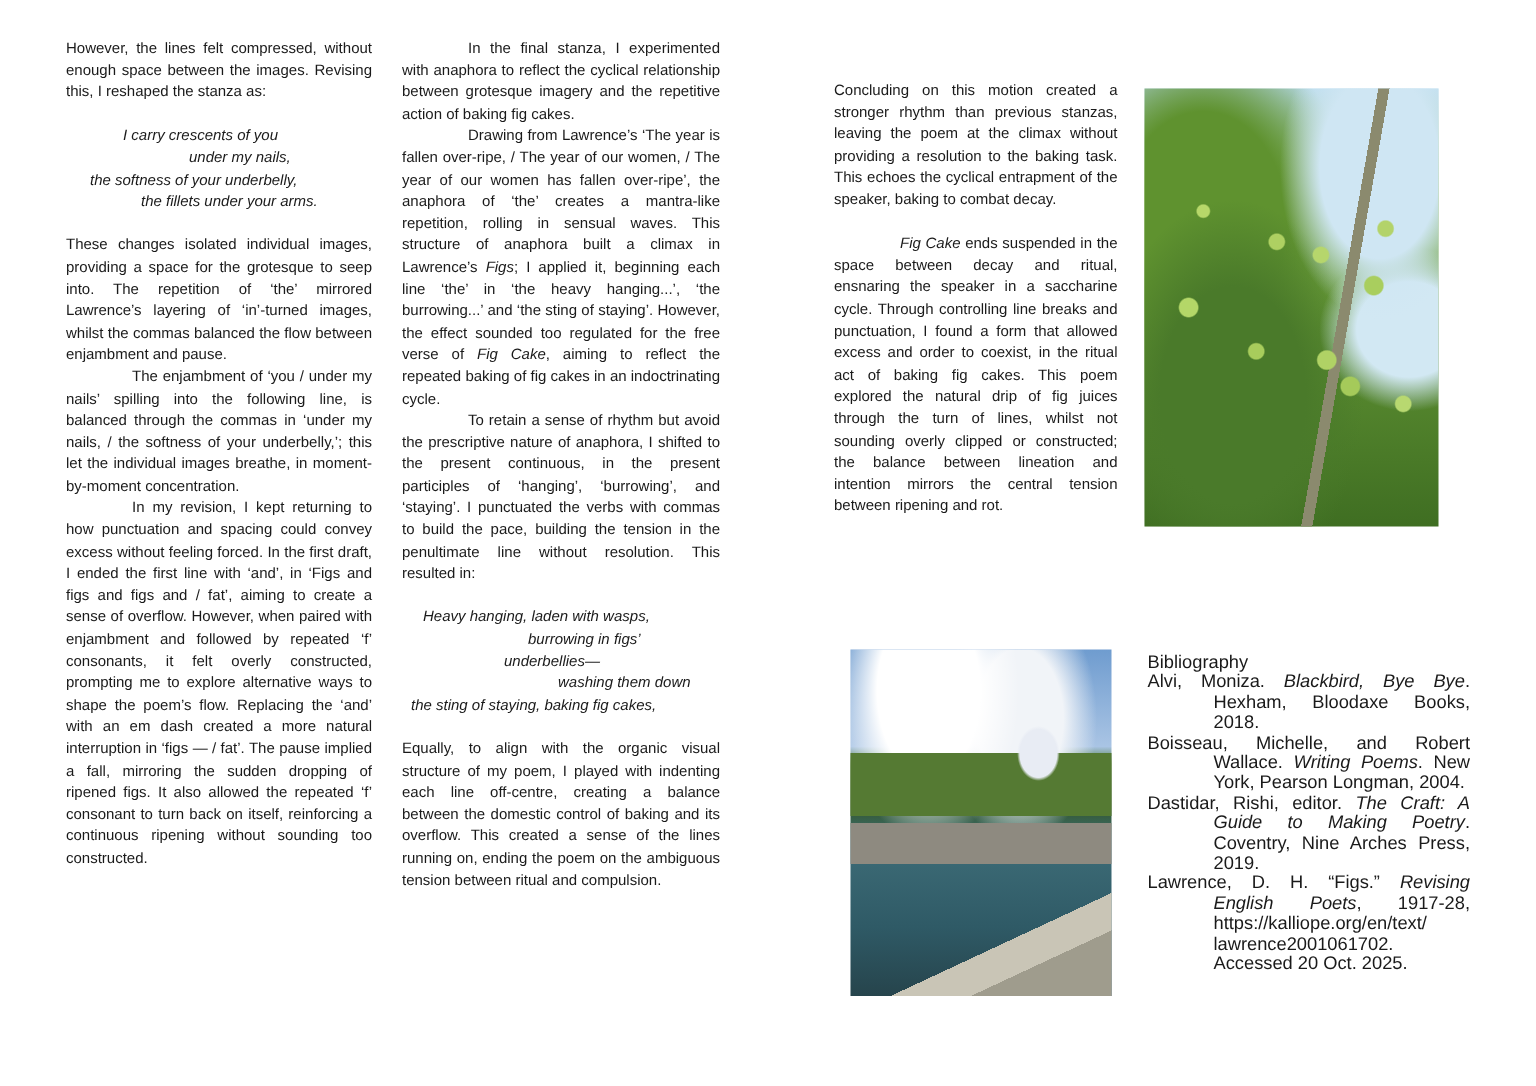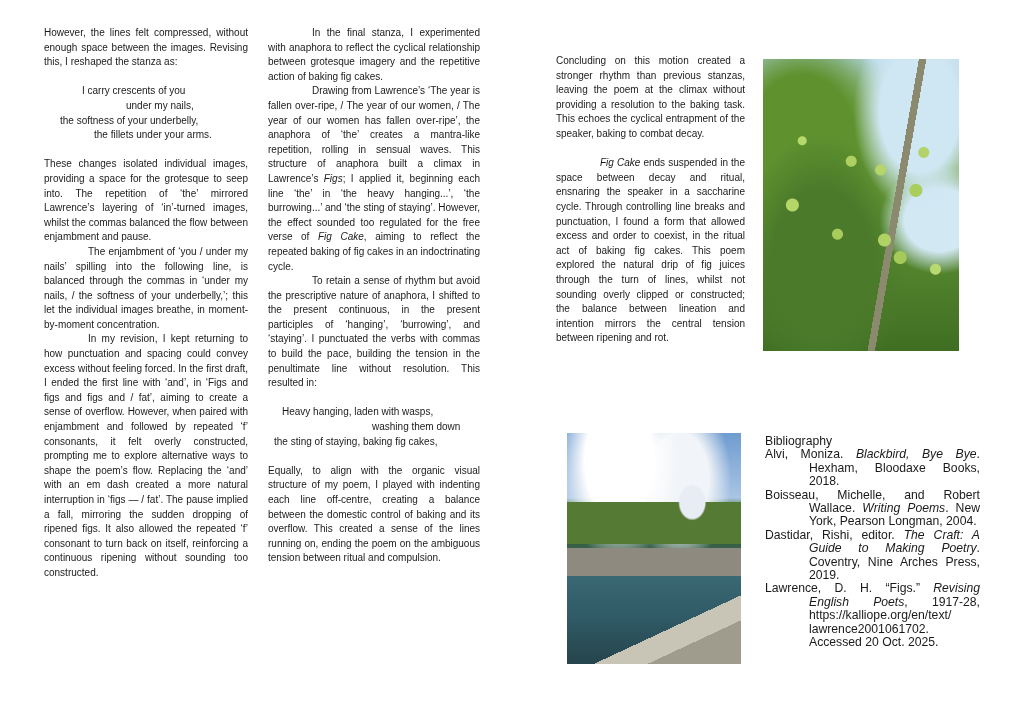--- a/index.html
+++ b/index.html
@@ -2,21 +2,21 @@
 <html><head>
 <meta charset="utf-8">
 <style>
   html, body { margin: 0; padding: 0; background: #ffffff; }
   body { width: 1024px; height: 724px; position: relative; overflow: hidden;
          font-family: "Liberation Sans", sans-serif; color: #1a1a1a; }
   .col { position: absolute; font-size: 10px; line-height: 14.6px; }
   .col p { margin: 0; text-align: justify; }
   .indent { text-indent: 44px; }
   .gap { height: 14.6px; }
-  .poem { margin: 0; }
+  .poem { font-style: italic; margin: 0; }
   .poem .ln { display: block; white-space: nowrap; }
   #col1 { left: 44px; top: 26px; width: 204px; }
   #col2 { left: 268px; top: 26px; width: 212px; }
   #col3 { left: 556px; top: 26px; width: 189px; margin-top: 28px; }
   #bib  { left: 765px; top: 435px; width: 215px; font-size: 12.2px; line-height: 13.4px; }
   .bib-title { font-weight: normal; margin: 0 0 10px 0; }
   .bib-entry { margin: 0 0 6px 0; padding-left: 44px; text-indent: -44px; }
   .photo { position: absolute; overflow: hidden; }
   #photo-tree { left: 763px; top: 59px; width: 196px; height: 292px;
     background:
@@ -66,20 +66,22 @@
   <p class="indent">In my revision, I kept returning to how punctuation and spacing could convey excess without feeling forced. In the first draft, I ended the first line with ‘and’, in ‘Figs and figs and figs and / fat’, aiming to create a sense of overflow. However, when paired with enjambment and followed by repeated ‘f’ consonants, it felt overly constructed, prompting me to explore alternative ways to shape the poem’s flow. Replacing the ‘and’ with an em dash created a more natural interruption in ‘figs — / fat’. The pause implied a fall, mirroring the sudden dropping of ripened figs. It also allowed the repeated ‘f’ consonant to turn back on itself, reinforcing a continuous ripening without sounding too constructed.</p>
 </div>
 
 <div class="col" id="col2">
   <p class="indent">In the final stanza, I experimented with anaphora to reflect the cyclical relationship between grotesque imagery and the repetitive action of baking fig cakes.</p>
   <p class="indent"><span>Drawing from Lawrence’s ‘The year is fallen over-ripe, / The year of our women, / The year of our women has fallen over-ripe’, the anaphora of ‘the’ creates a mantra-like repetition, rolling in sensual waves. This structure of anaphora built a climax in Lawrence’s </span><em>Figs</em><span>; I applied it, beginning each line ‘the’ in ‘the heavy hanging...’, ‘the burrowing...’ and ‘the sting of staying’. However, the effect sounded too regulated for the free verse of </span><em>Fig Cake</em><span>, aiming to reflect the repeated baking of fig cakes in an indoctrinating cycle.</span></p>
   <p class="indent">To retain a sense of rhythm but avoid the prescriptive nature of anaphora, I shifted to the present continuous, in the present participles of ‘hanging’, ‘burrowing’, and ‘staying’. I punctuated the verbs with commas to build the pace, building the tension in the penultimate line without resolution. This resulted in:</p>
   <div class="gap"></div>
   <div class="poem">
     <span class="ln" style="padding-left:14px">Heavy hanging, laden with wasps,</span>
+    <span class="ln" style="padding-left:84px">burrowing in figs’</span>
+    <span class="ln" style="padding-left:68px">underbellies—</span>
     <span class="ln" style="padding-left:104px">washing them down</span>
     <span class="ln" style="padding-left:6px">the sting of staying, baking fig cakes,</span>
   </div>
   <div class="gap"></div>
   <p>Equally, to align with the organic visual structure of my poem, I played with indenting each line off-centre, creating a balance between the domestic control of baking and its overflow. This created a sense of the lines running on, ending the poem on the ambiguous tension between ritual and compulsion.</p>
 </div>
 
 <div class="col" id="col3">
   <p>Concluding on this motion created a stronger rhythm than previous stanzas, leaving the poem at the climax without providing a resolution to the baking task. This echoes the cyclical entrapment of the speaker, baking to combat decay.</p>
   <div class="gap"></div>

